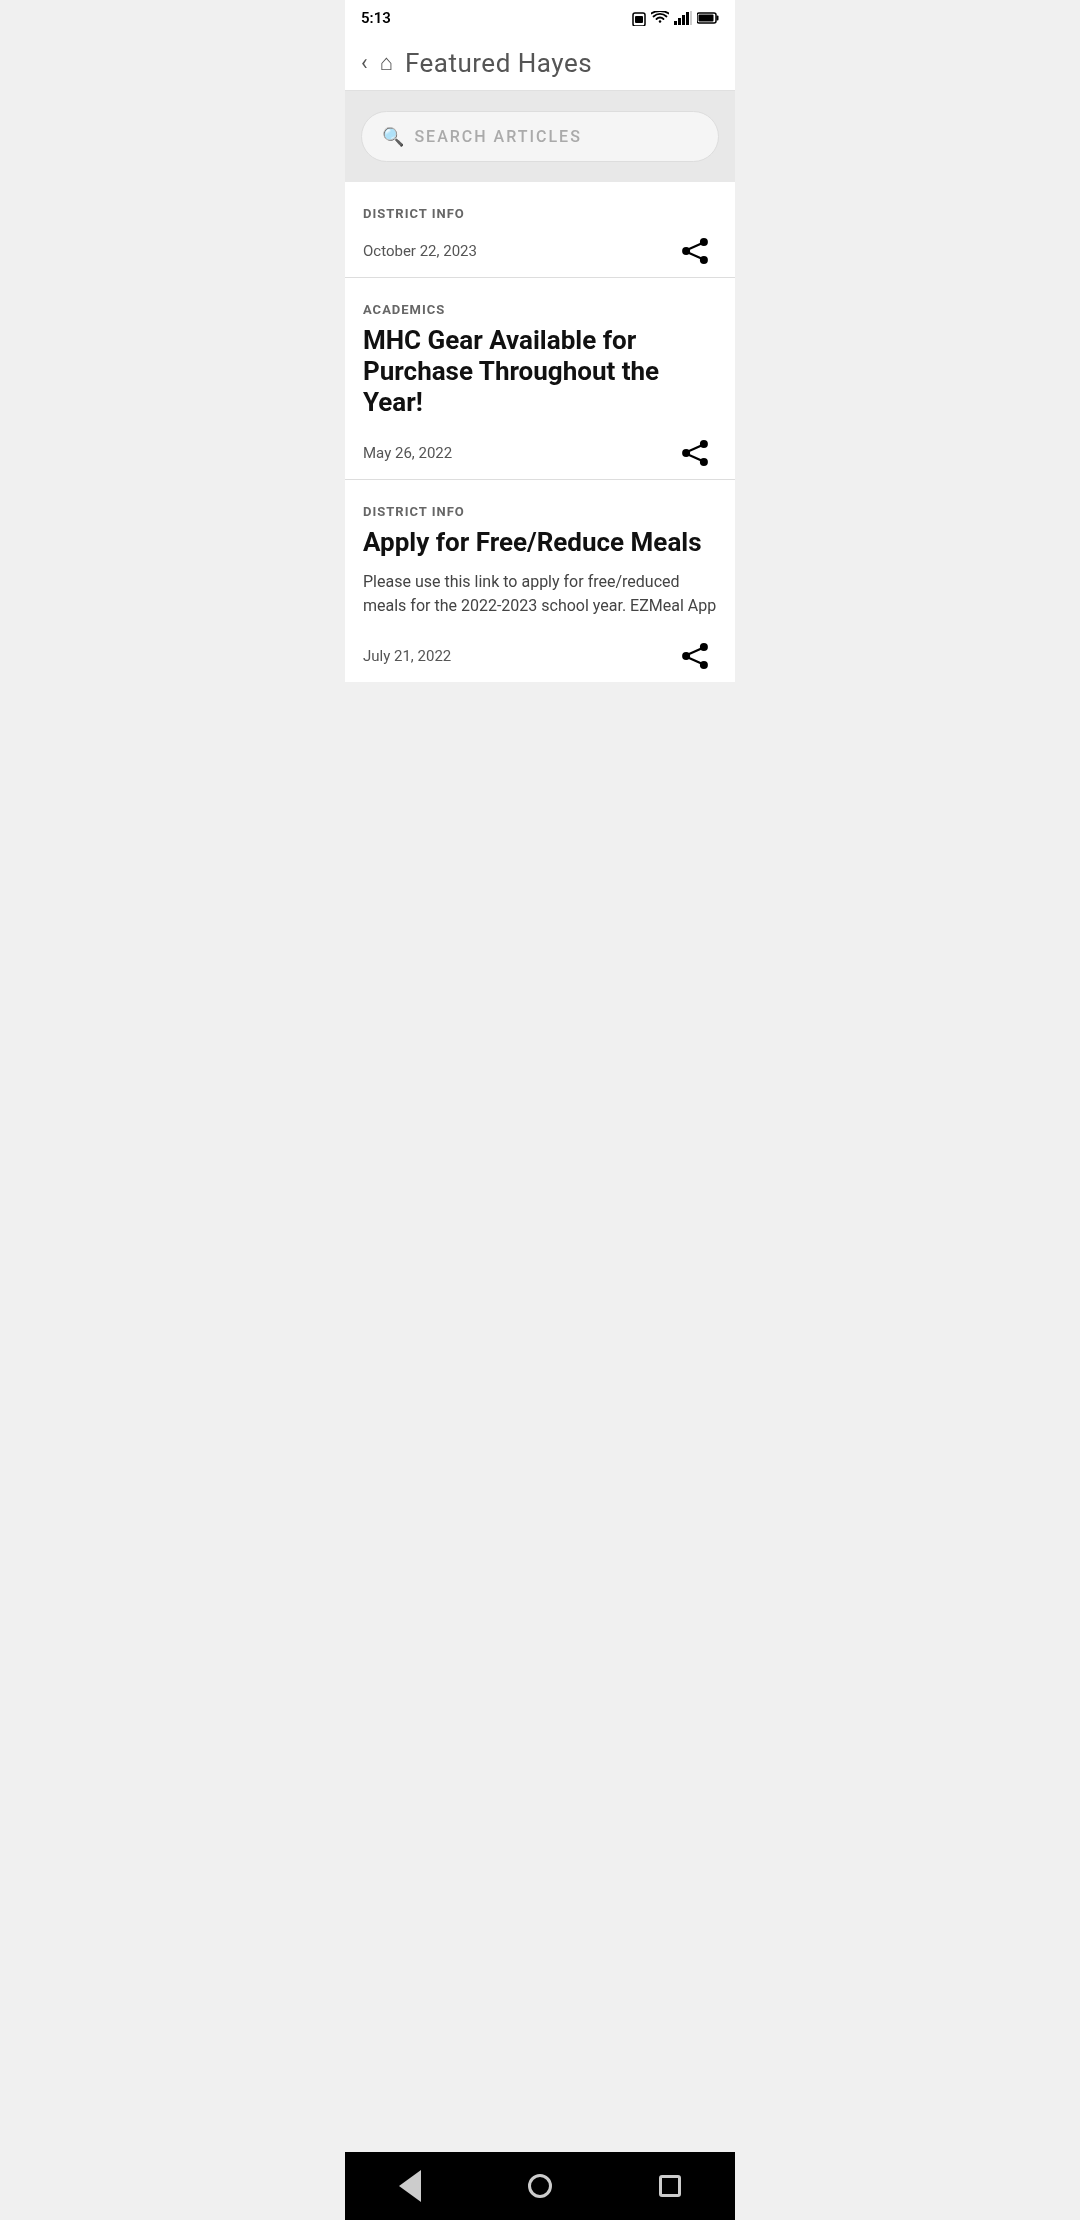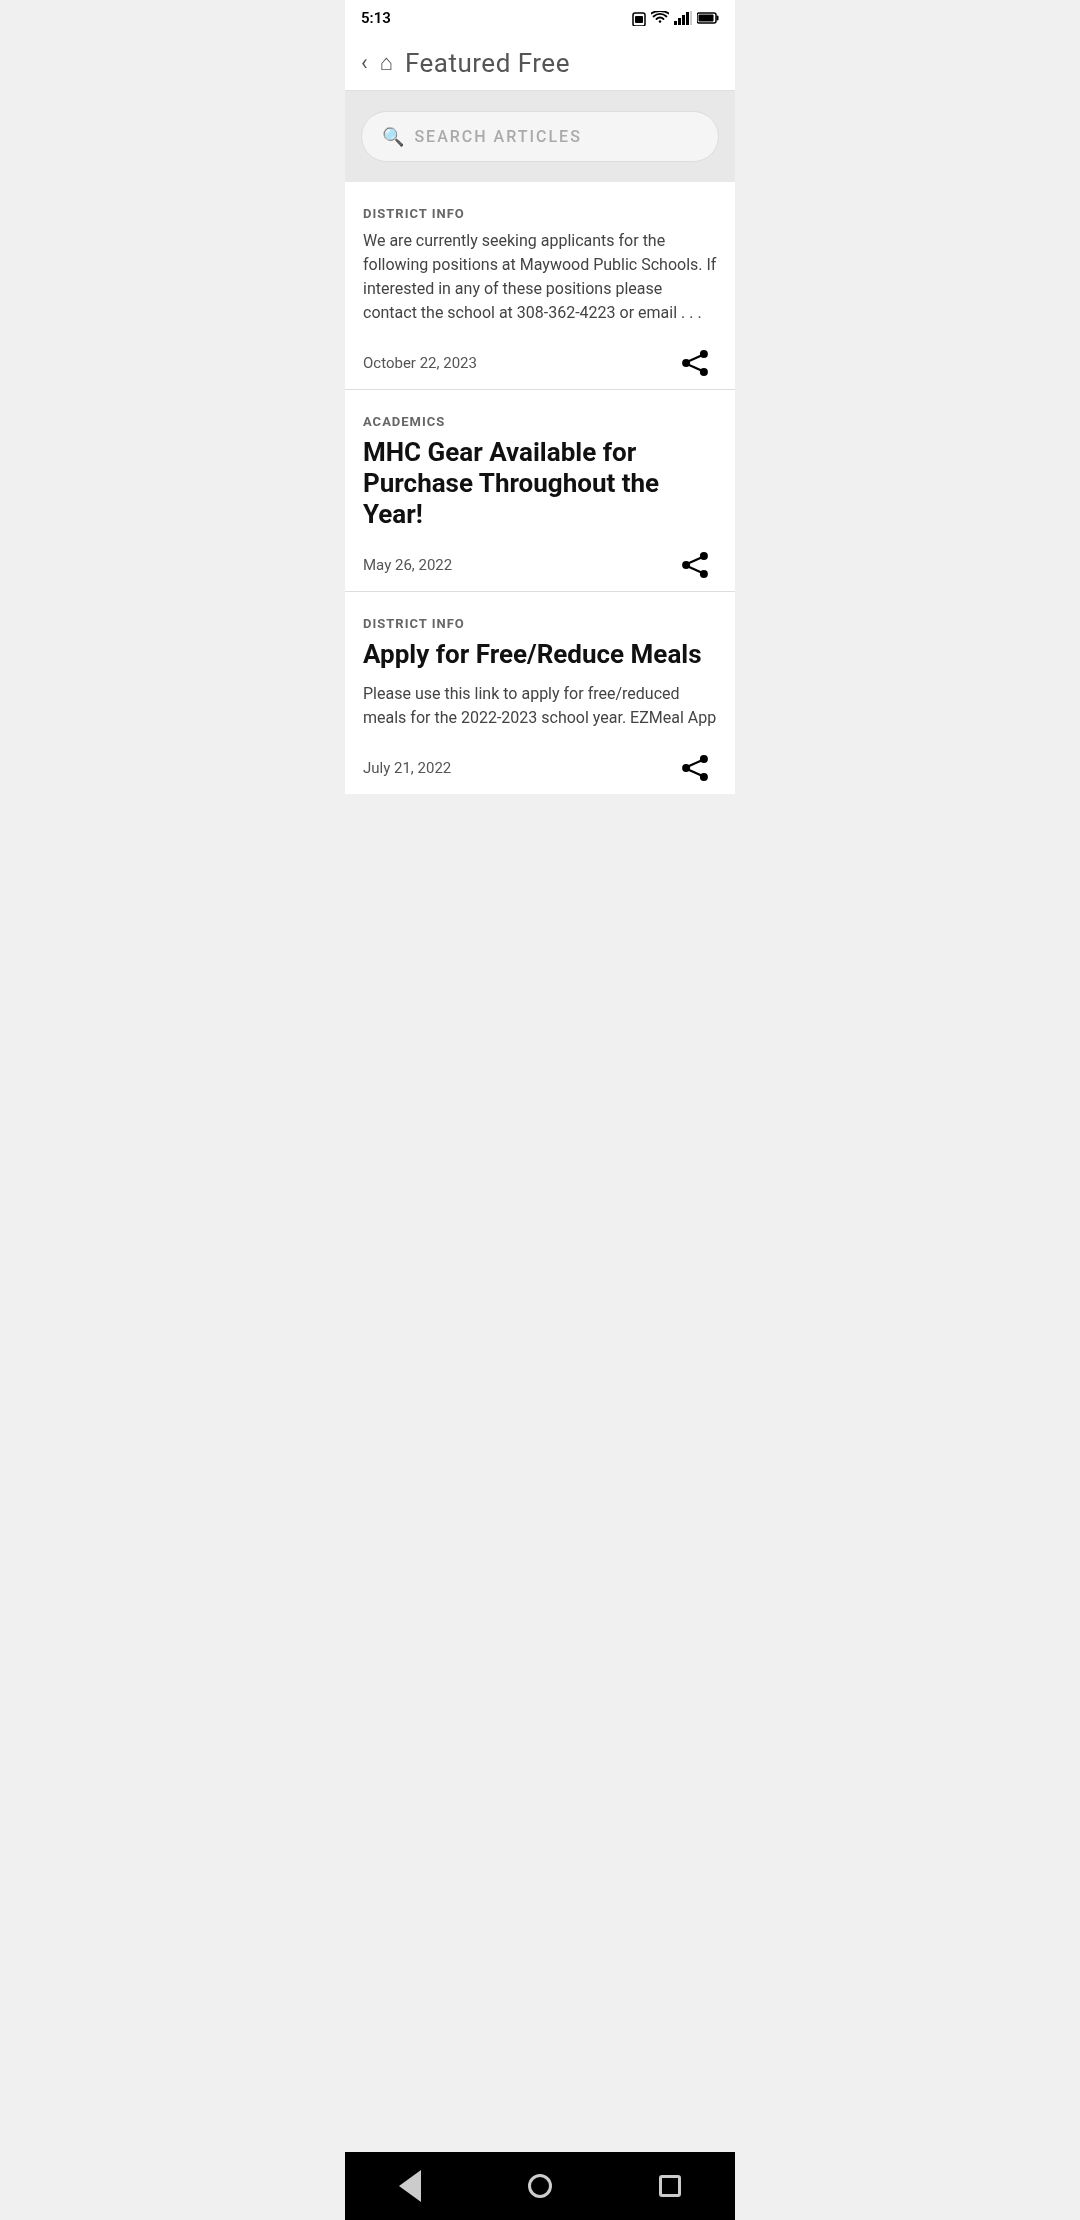--- a/index.html
+++ b/index.html
@@ -228,35 +228,34 @@
       <rect x="0" y="1" width="19" height="10" rx="2" fill="none" stroke="#000" stroke-width="1.5"></rect>
       <rect x="19.5" y="3.5" width="2" height="5" rx="1" fill="#000"></rect>
       <rect x="1.5" y="2.5" width="15" height="7" rx="1" fill="#000"></rect>
     </svg>
   </div>
 </div>
 
 <div class="nav-header">
   <span class="nav-back">‹</span>
   <span class="nav-home">⌂</span>
-  <span class="nav-title">Featured Free</span>
+  <span class="nav-title">Featured Hayes</span>
 </div>
 
 <div class="search-container">
   <div class="search-bar">
     <span class="search-icon-sym">🔍</span>
     <span class="search-text">SEARCH ARTICLES</span>
   </div>
 </div>
 
 <div class="articles-list">
 
   <div class="article-card">
     <div class="article-category">DISTRICT INFO</div>
-    <div class="article-excerpt">We are currently seeking applicants for the following positions at Maywood Public Schools.  If interested in any of these positions please contact the school at 308-362-4223 or email . . .</div>
     <div class="article-footer">
       <span class="article-date">October 22, 2023</span>
       <div class="share-btn">
         <svg class="share-icon-svg" viewBox="0 0 36 36">
           <circle cx="28" cy="8" r="4.5" fill="#000"></circle>
           <circle cx="8" cy="18" r="4.5" fill="#000"></circle>
           <circle cx="28" cy="28" r="4.5" fill="#000"></circle>
           <line x1="12" y1="15.5" x2="24" y2="10" stroke="#000" stroke-width="2.5" stroke-linecap="round"></line>
           <line x1="12" y1="20.5" x2="24" y2="26" stroke="#000" stroke-width="2.5" stroke-linecap="round"></line>
         </svg>

